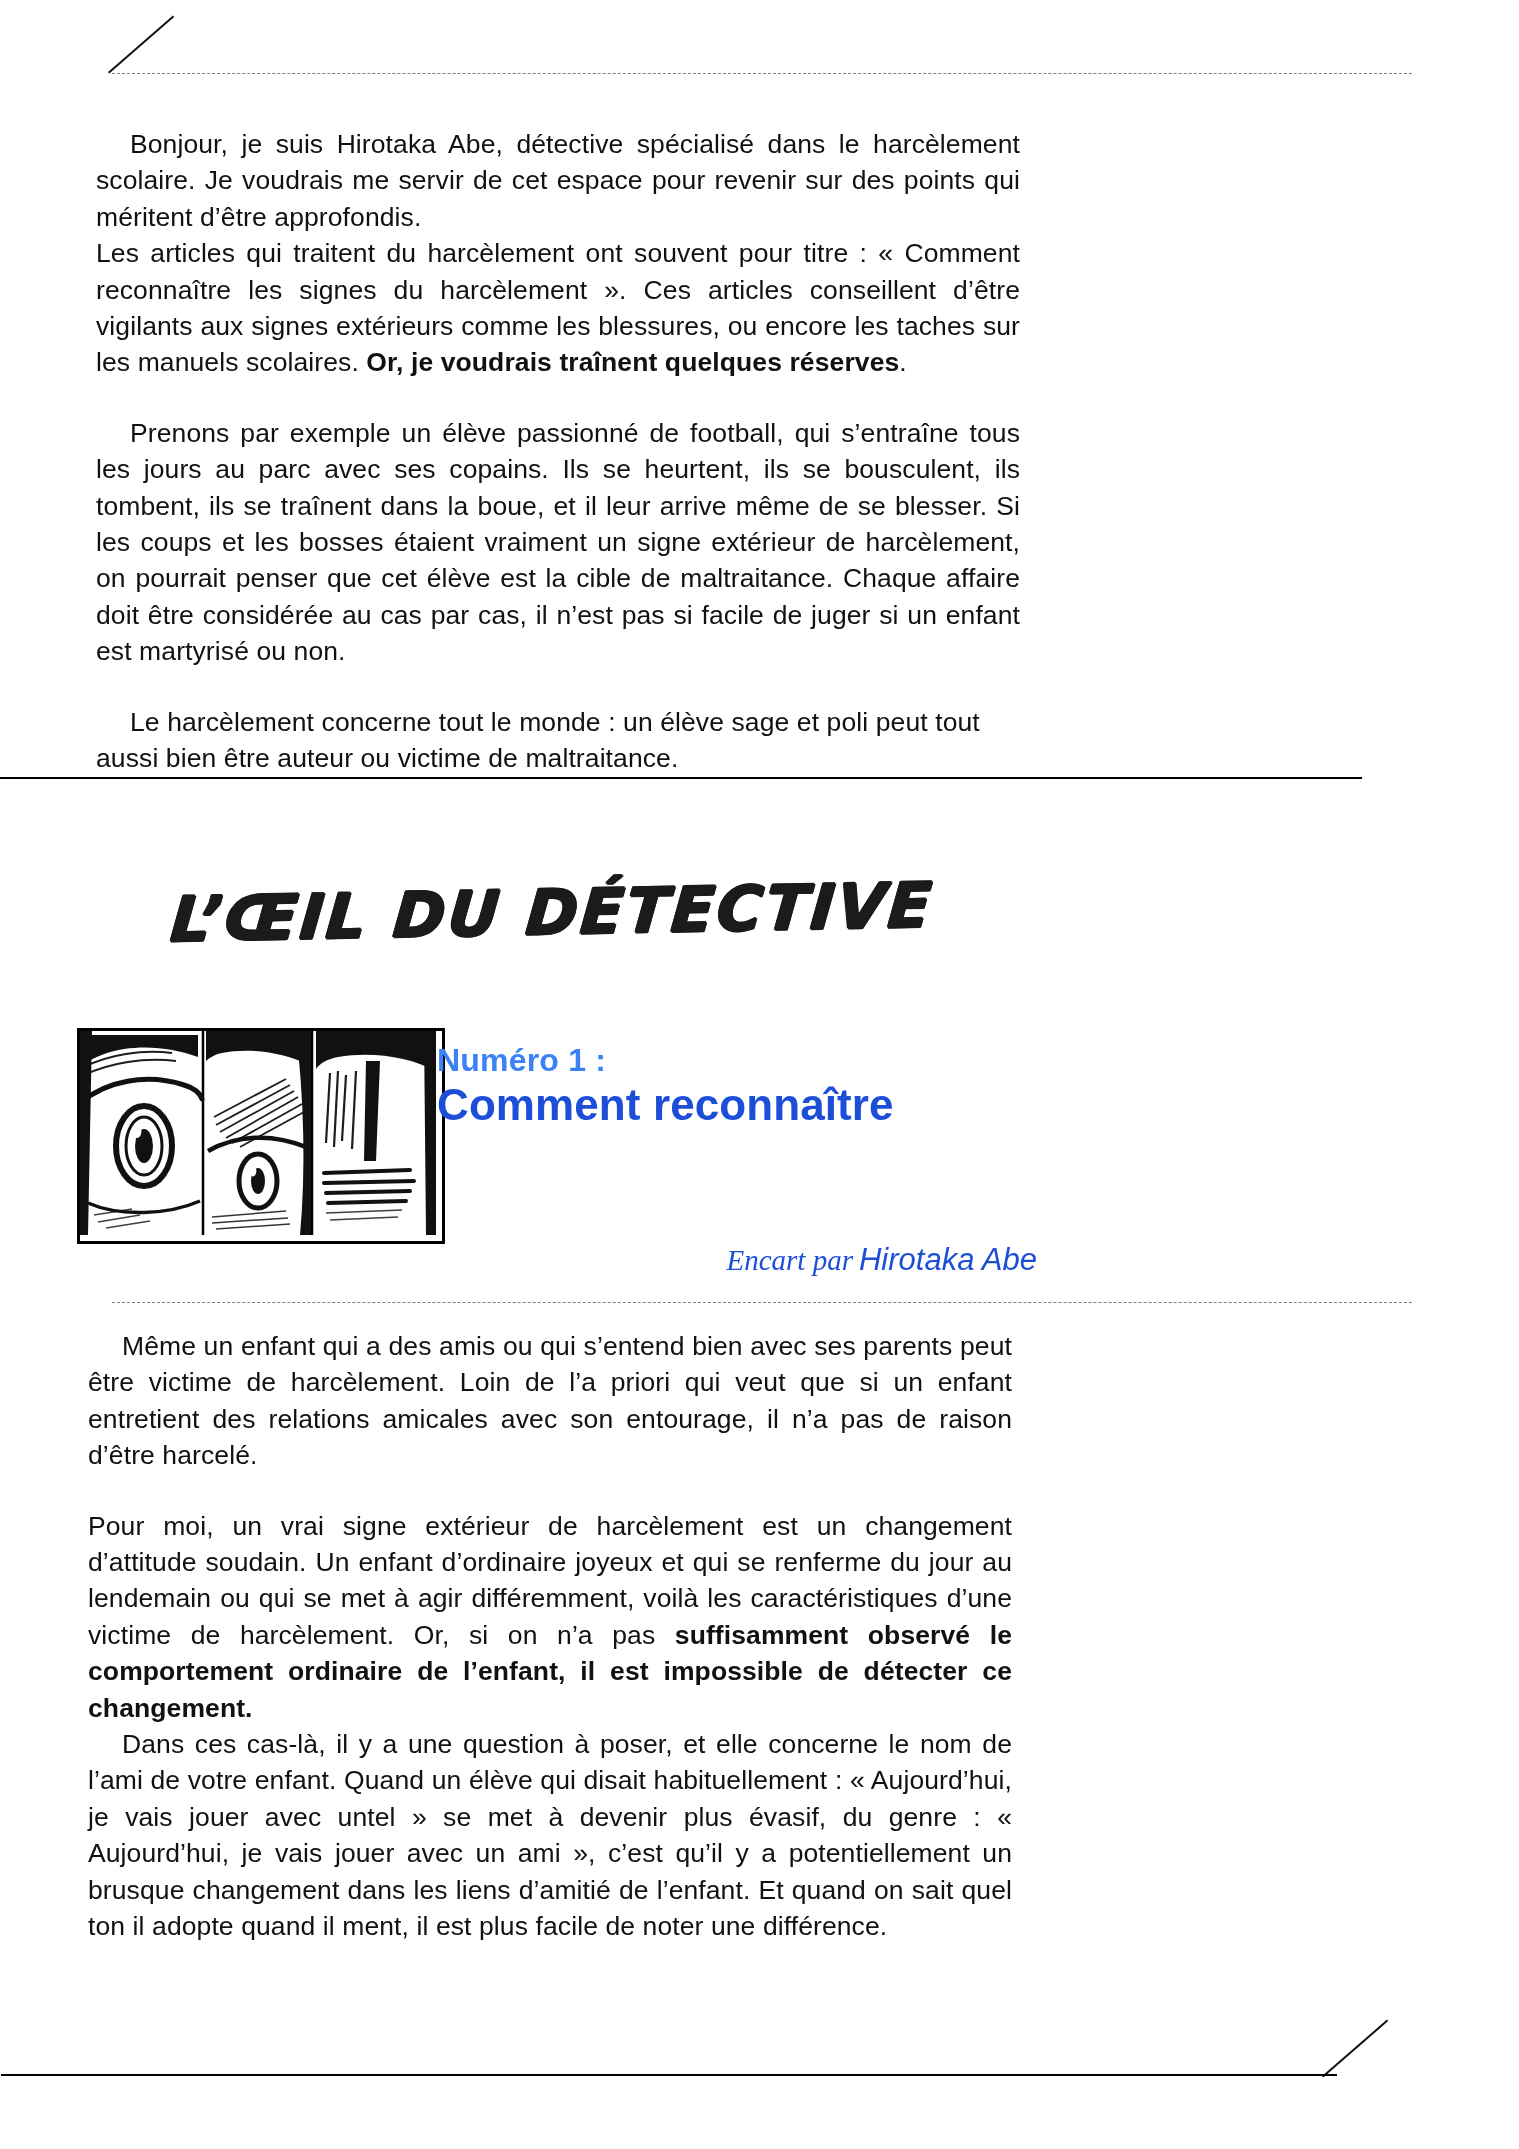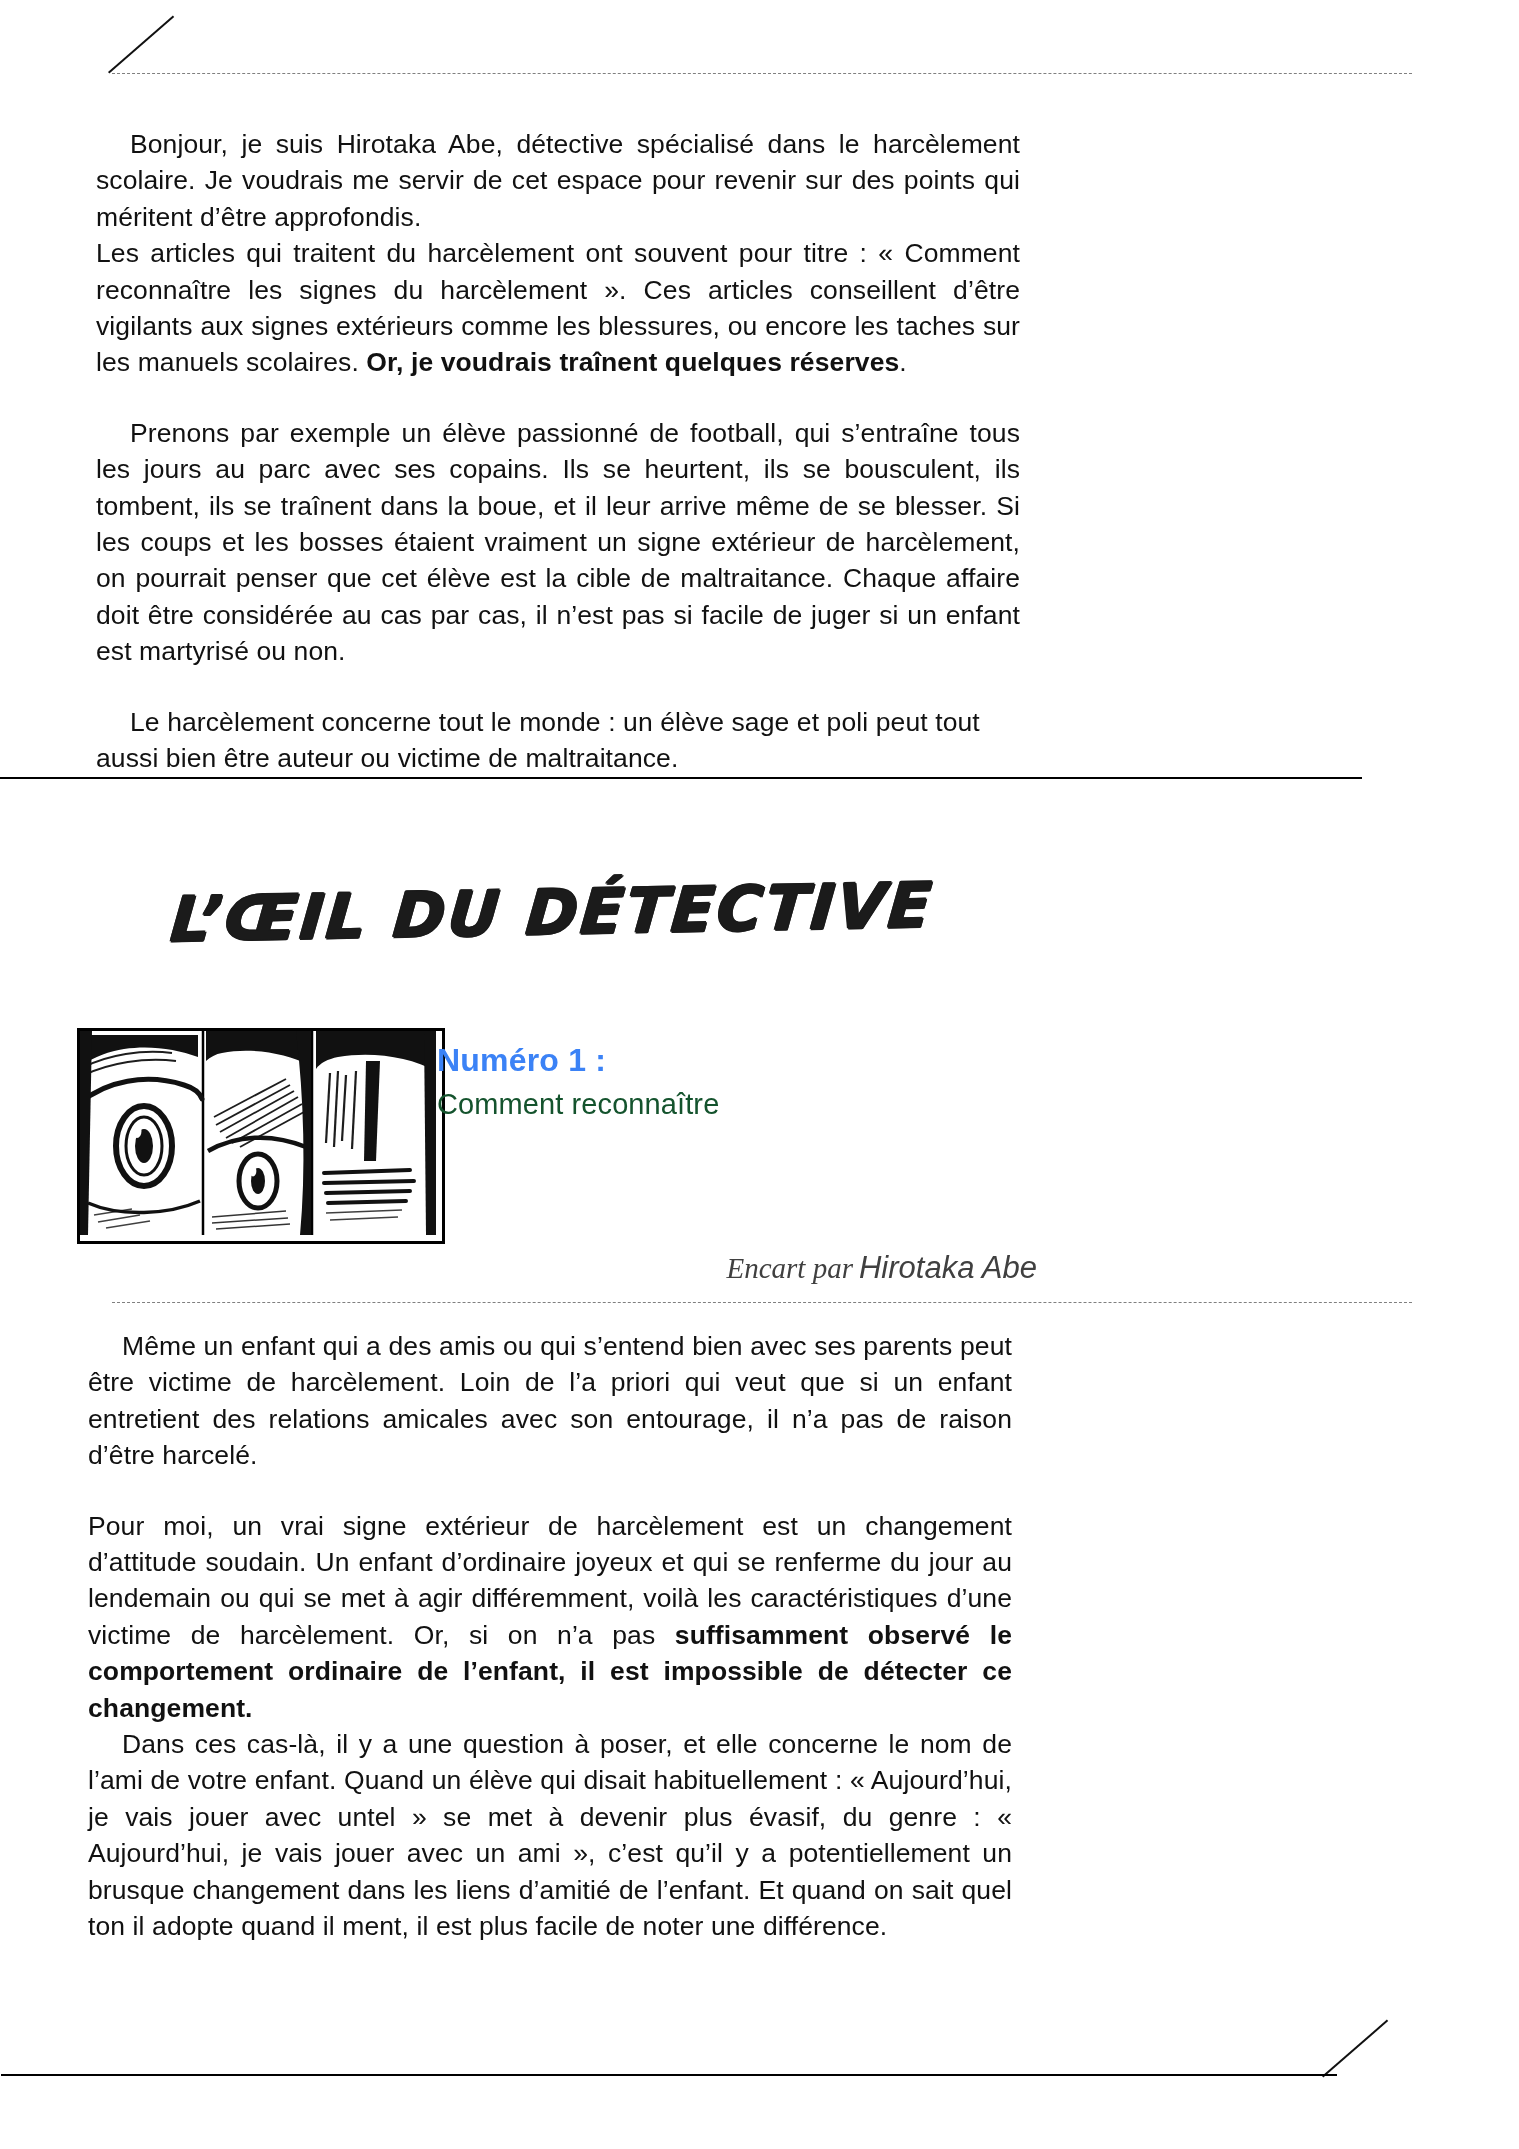--- a/index.html
+++ b/index.html
@@ -123,38 +123,37 @@
   .headline-kicker {
     font-family: "Liberation Sans", sans-serif;
     font-weight: 700;
     font-size: 32px;
     line-height: 44px;
     color: #3b82f6;
     letter-spacing: .2px;
   }
   .headline-main {
     font-family: "Liberation Sans", sans-serif;
-    font-weight: 400;
-    font-size: 29px;
+    font-weight: 700;
+    font-size: 44px;
     line-height: 45px;
-    color: #14532d;
+    color: #1d4ed8;
     letter-spacing: .1px;
   }
 
   
   .byline {
     position: absolute;
     left: 437px;
     top: 1242px;
     width: 600px;
     text-align: right;
     font-size: 30px;
-    color: #404040;
+    color: #1d4ed8;
     white-space: nowrap;
-    margin-top: 8px;
   }
   .byline .by-label {
     font-family: "Liberation Serif", serif;
     font-style: italic;
     font-size: 29px;
   }
   .byline .by-name {
     font-family: "Liberation Sans", sans-serif;
     font-style: italic;
     font-size: 31px;

